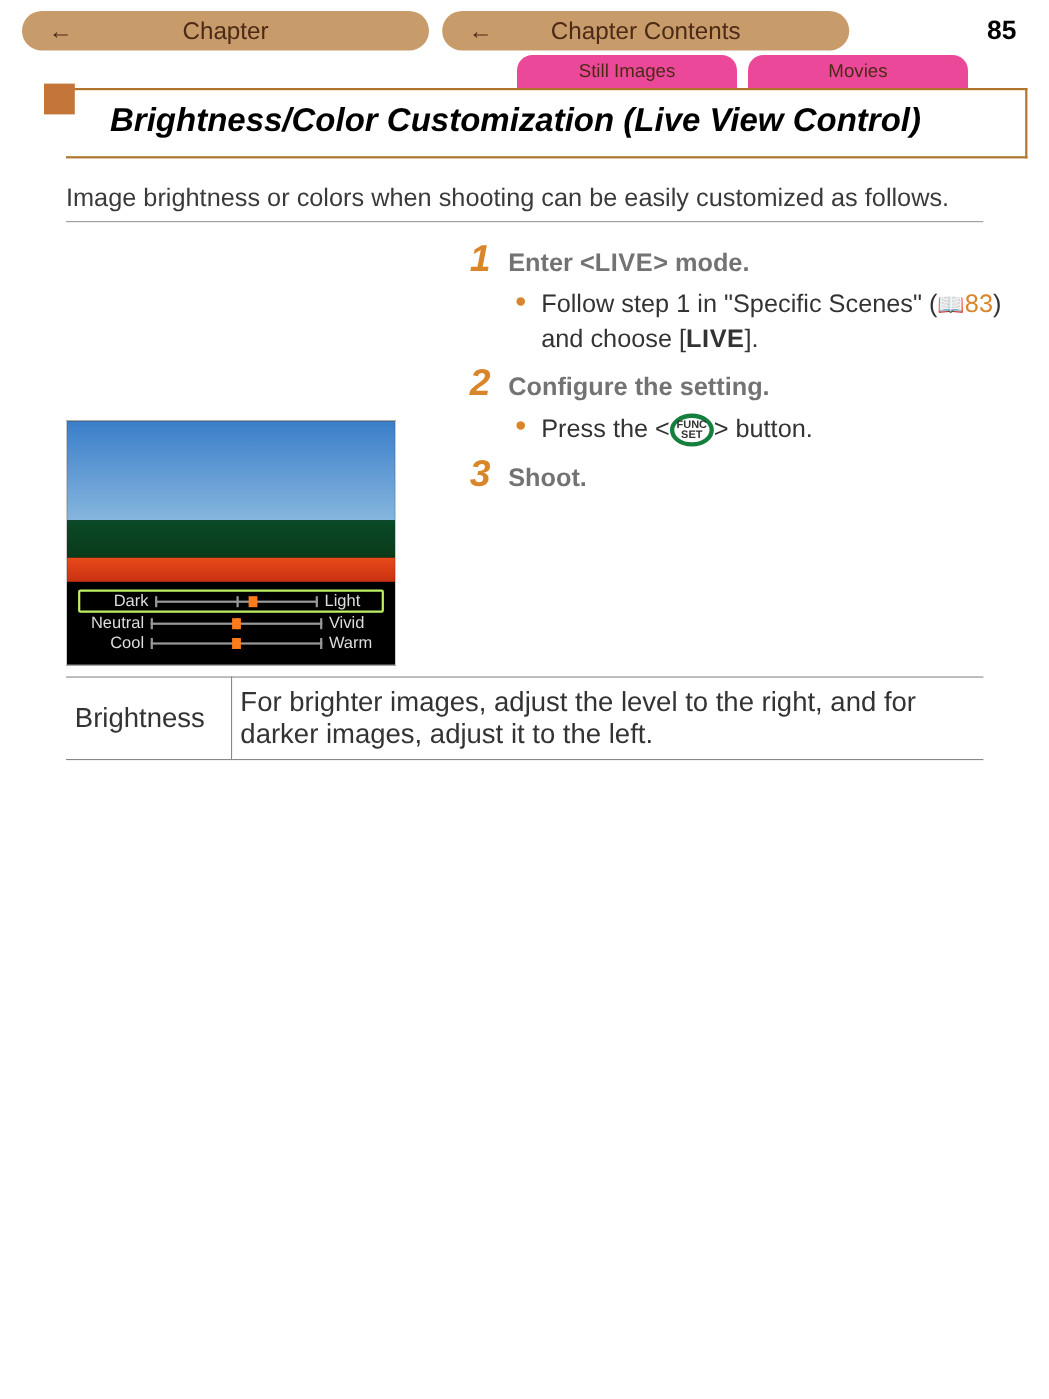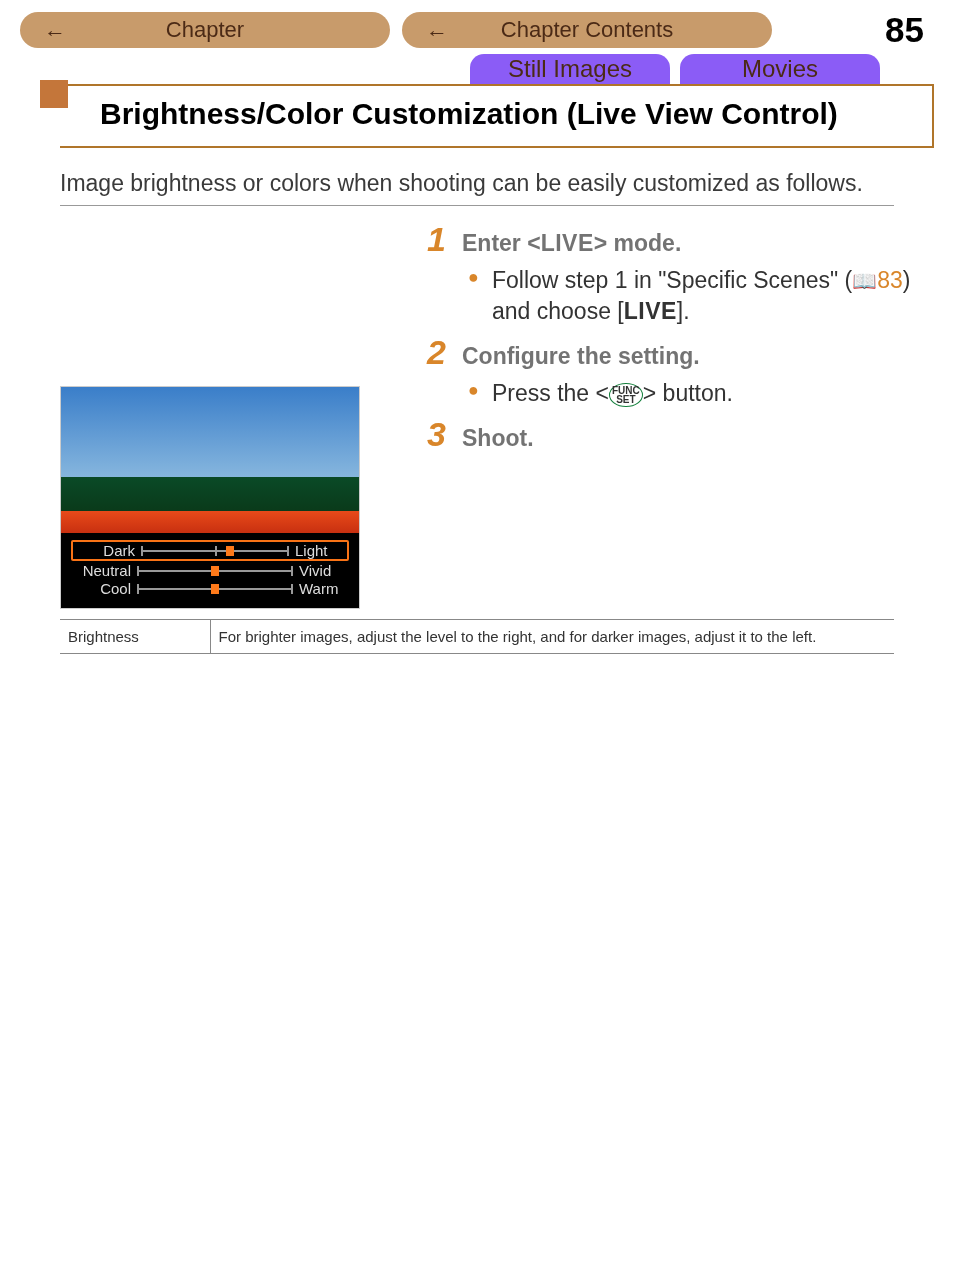--- a/index.html
+++ b/index.html
@@ -35,50 +35,51 @@
     flex: 0 0 370px;
     position: relative;
   }
   .arrow-back {
     position: absolute;
     left: 24px;
     font-weight: bold;
   }
   .pageno {
     margin-left: auto;
-    font-size: 35px;
+    font-size: 24px;
     font-weight: bold;
     color: #000;
     padding-right: 10px;
   }
   .tabs {
     display: flex;
     gap: 0;
     padding-left: 470px;
     margin-top: 4px;
   }
   .tab {
     width: 200px;
     height: 30px;
-    background: #8b5cf6;
+    background: #ec4899;
     border-top-left-radius: 14px;
     border-top-right-radius: 14px;
     display: flex;
     align-items: center;
     justify-content: center;
-    font-size: 24px;
+    font-size: 17px;
     color: #4b2a16;
     margin-right: 10px;
   }
   .section-title-box {
     margin: 0 20px 0 60px;
     border: 2px solid #b0752a;
     border-left: none;
     position: relative;
     padding: 10px 16px 14px 40px;
+    font-style: italic;
   }
   .orange-sq {
     position: absolute;
     left: -20px;
     top: -6px;
     width: 28px;
     height: 28px;
     background: #c4763a;
   }
   .section-title-box h2 {
@@ -187,33 +188,33 @@
     position: absolute;
     width: 2px; height: 10px; background: #999;
     top: 1px;
   }
   .slider .knob {
     position: absolute;
     width: 8px; height: 10px; background: #ff7a1a;
     top: 1px;
     left: 50%; transform: translateX(-50%);
   }
-  .slider-row.sel { border: 2px solid #f97316; padding: 0 2px; border-radius: 2px; }
+  .slider-row.sel { border: 2px solid #bef264; padding: 0 2px; border-radius: 2px; }
   .linkpg { color: #d9862a; }
   .ibook { color: #d9862a; font-size: 20px; }
   .funcset {
-    display: inline-block; border: 1px solid #15803d; border-radius: 50%;
+    display: inline-block; border: 4px solid #15803d; border-radius: 50%;
     font-size: 10px; line-height: 9px; padding: 2px 2px; vertical-align: middle;
     font-weight: bold; text-align: center;
   }
   table.params {
     width: calc(100% - 120px);
     margin: 10px 60px;
     border-collapse: collapse;
-    font-size: 15px;
+    font-size: 25px;
     color: #333;
   }
   table.params td {
     border-top: 1px solid #888;
     border-bottom: 1px solid #888;
     padding: 8px 8px;
     vertical-align: middle;
   }
   table.params td:first-child {
     width: 150px;

